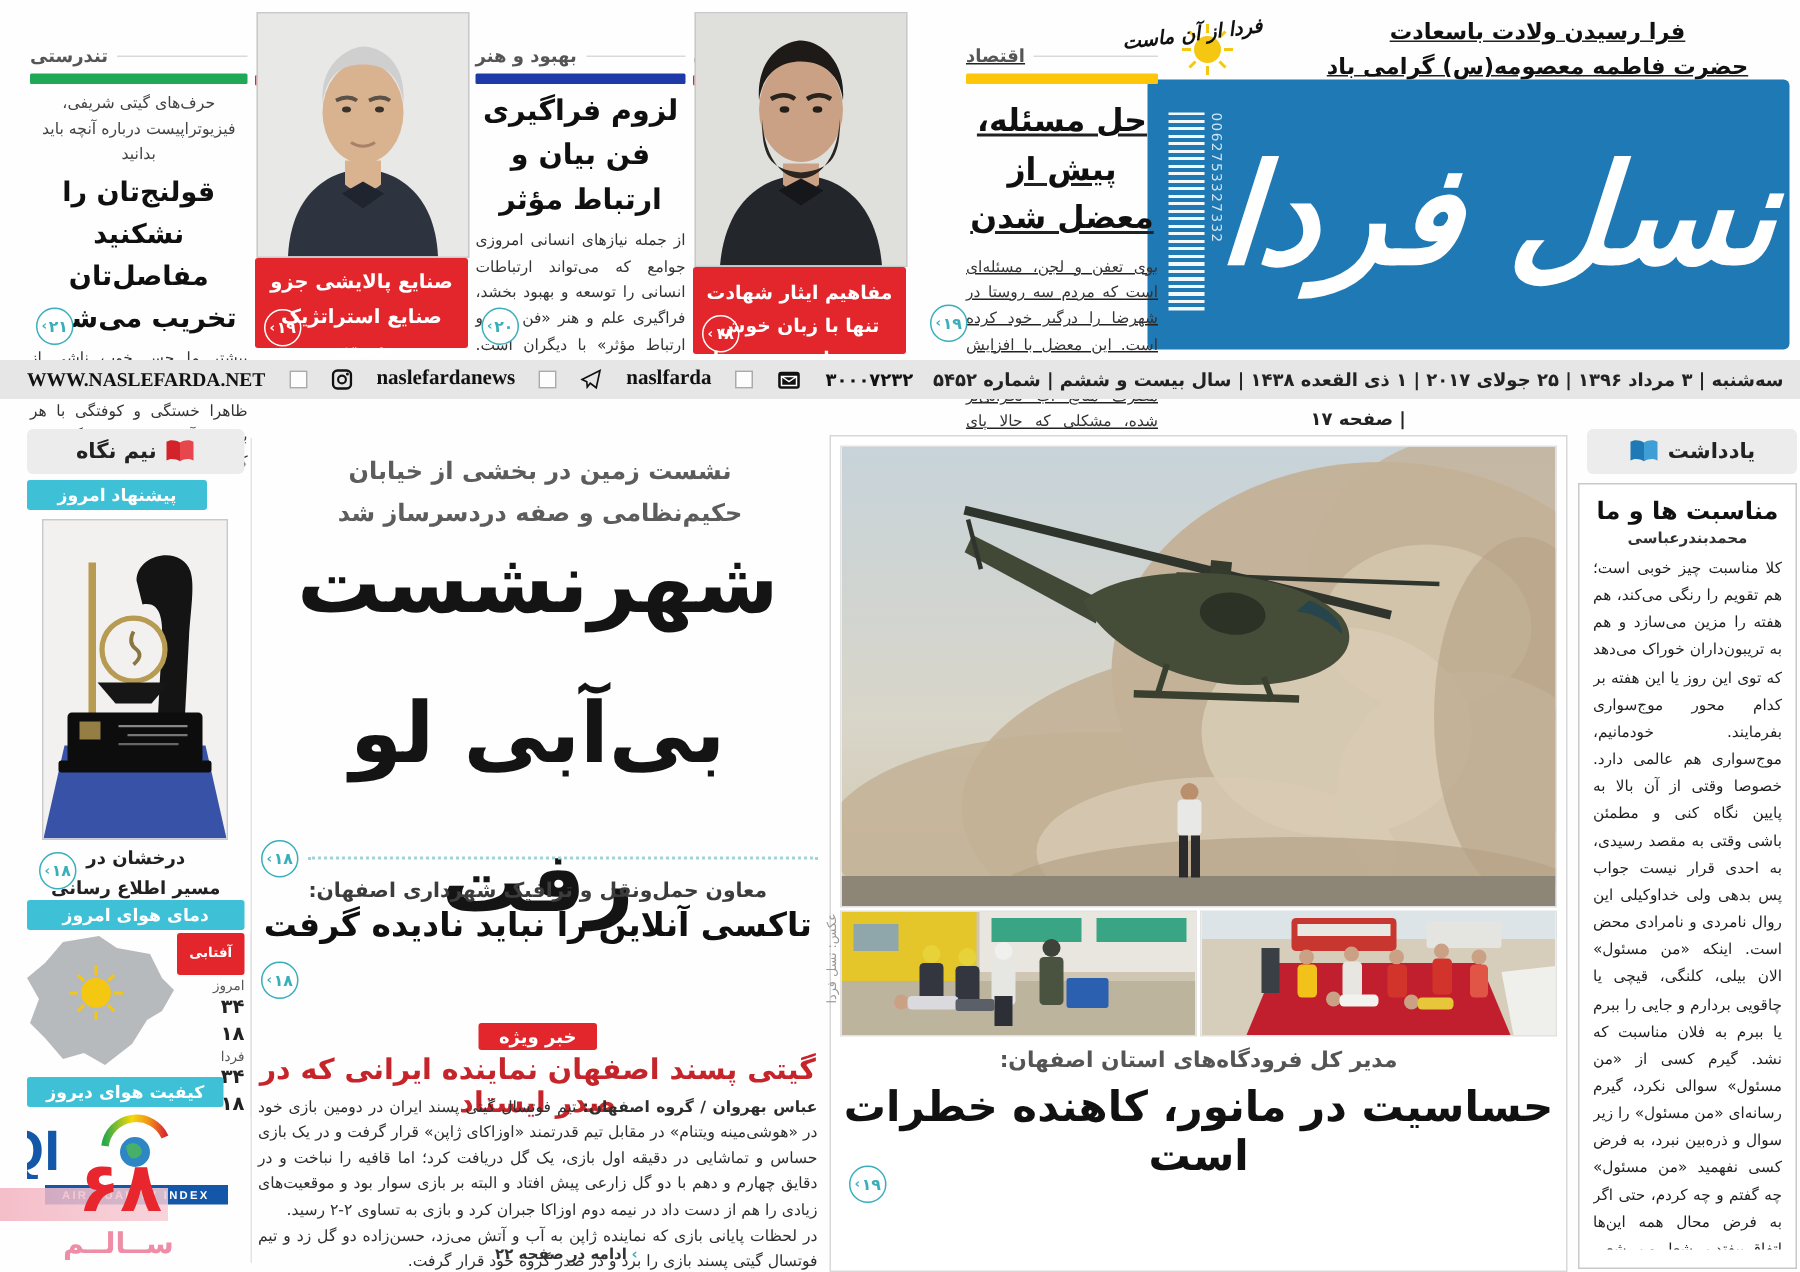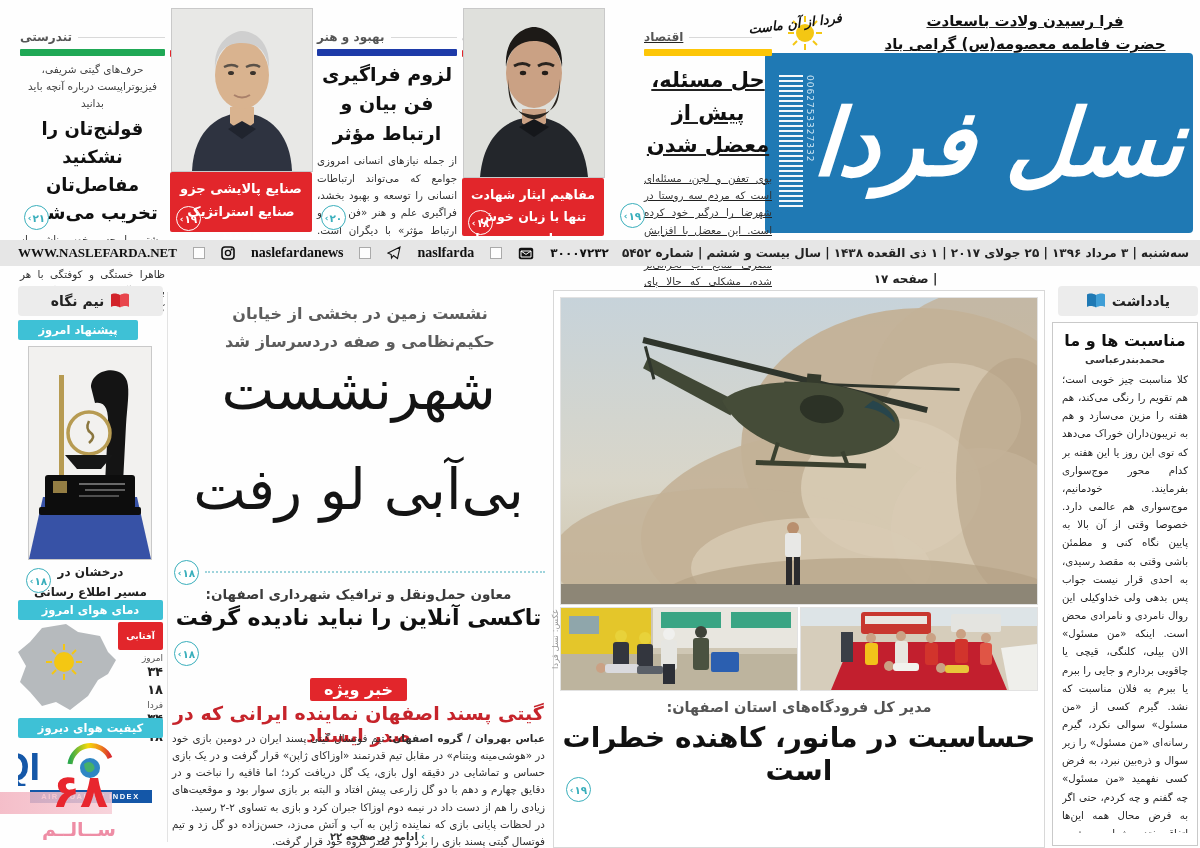--- a/index.html
+++ b/index.html
@@ -52,26 +52,26 @@
   .sunny-tag{background:#e2262b;color:#fff;font-size:9px;font-weight:bold;padding:9px 8px;border-radius:2px;}
   .aqi-bar{background:#1457a8;color:#fff;font-size:7.5px;font-weight:bold;letter-spacing:1.5px;
            display:flex;align-items:center;justify-content:center;height:13px;direction:ltr;
            font-family:"Liberation Sans",sans-serif;}
   .aqi-value{font-size:46px;font-weight:bold;color:#e8262e;line-height:1;}
   .aqi-status{font-size:19px;font-weight:bold;color:#ee8da5;}
   .pink-strip{background:linear-gradient(90deg,#f3b3c0,#f6ccd5);opacity:.85;color:#fbe9ee;
               font-size:15px;font-weight:bold;overflow:hidden;white-space:nowrap;letter-spacing:6px;}
   
   .main-kicker{font-size:16px;font-weight:bold;color:#5d5d5d;line-height:1.75;}
-  .main-headline{font-size:56px;font-weight:normal;color:#141414;line-height:1.78;letter-spacing:-1px;}
+  .main-headline{font-size:56px;font-weight:bold;color:#141414;line-height:1.78;letter-spacing:-1px;}
   .dotted{border-top:2px dotted #9fd4dc;}
   .taxi-kicker{font-size:13.5px;font-weight:bold;color:#3c3c3c;}
   .taxi-headline{font-size:22px;font-weight:bold;color:#101010;}
   .small-body{font-size:10.4px;color:#2e2e2e;line-height:1.65;}
-  .badge{background:#e2262b;color:#fff;font-size:16px;font-weight:bold;padding:2px 14px;border-radius:2px;}
+  .badge{background:#e2262b;color:#fff;font-size:12px;font-weight:bold;padding:2px 14px;border-radius:2px;}
   .special-headline{font-size:19px;font-weight:bold;color:#c6242b;}
   .byline{font-weight:bold;}
   .more{font-size:10px;font-weight:bold;color:#333;}
   .more::before{content:"›";color:#3aafbc;margin-left:3px;font-weight:bold;}
   
   .photo-box{border:1px solid #d8d8d8;background:#fff;}
   .photo-kicker{font-size:14.5px;font-weight:bold;color:#555;}
   .photo-headline{font-size:28px;font-weight:bold;color:#111;}
   .credit{writing-mode:vertical-rl;transform:rotate(180deg);font-size:8.5px;color:#999;}
   
@@ -271,21 +271,21 @@
       <div class="sunny-tag c">آفتابی</div>
       <div class="wx-label" style="margin-top:3px;">امروز</div>
       <div class="wx-num">۳۴</div>
       <div class="wx-num">۱۸</div>
       <div class="wx-label" style="margin-top:2px;">فردا</div>
       <div class="wx-num">۳۴</div>
       <div class="wx-num">۱۸</div>
     </div>
   </div>
 
-  <div class="abs cyanbar" style="left:18px;top:718px;width:145px;height:20px;">کیفیت هوای دیروز</div>
+  <div class="abs cyanbar" style="left:18px;top:718px;width:131px;height:20px;">کیفیت هوای دیروز</div>
 
   <div class="abs" style="left:18px;top:742px;width:145px;">
     <svg width="145" height="44" viewBox="0 0 145 44">
       <defs>
         <linearGradient id="aqigrad" x1="0" y1="0" x2="1" y2="0">
           <stop offset="0" stop-color="#2ca84c"></stop>
             <stop offset="0.45" stop-color="#f5d90a"></stop>
           <stop offset="0.75" stop-color="#f08c1b"></stop>
             <stop offset="1" stop-color="#d92b2e"></stop>
         </linearGradient>

